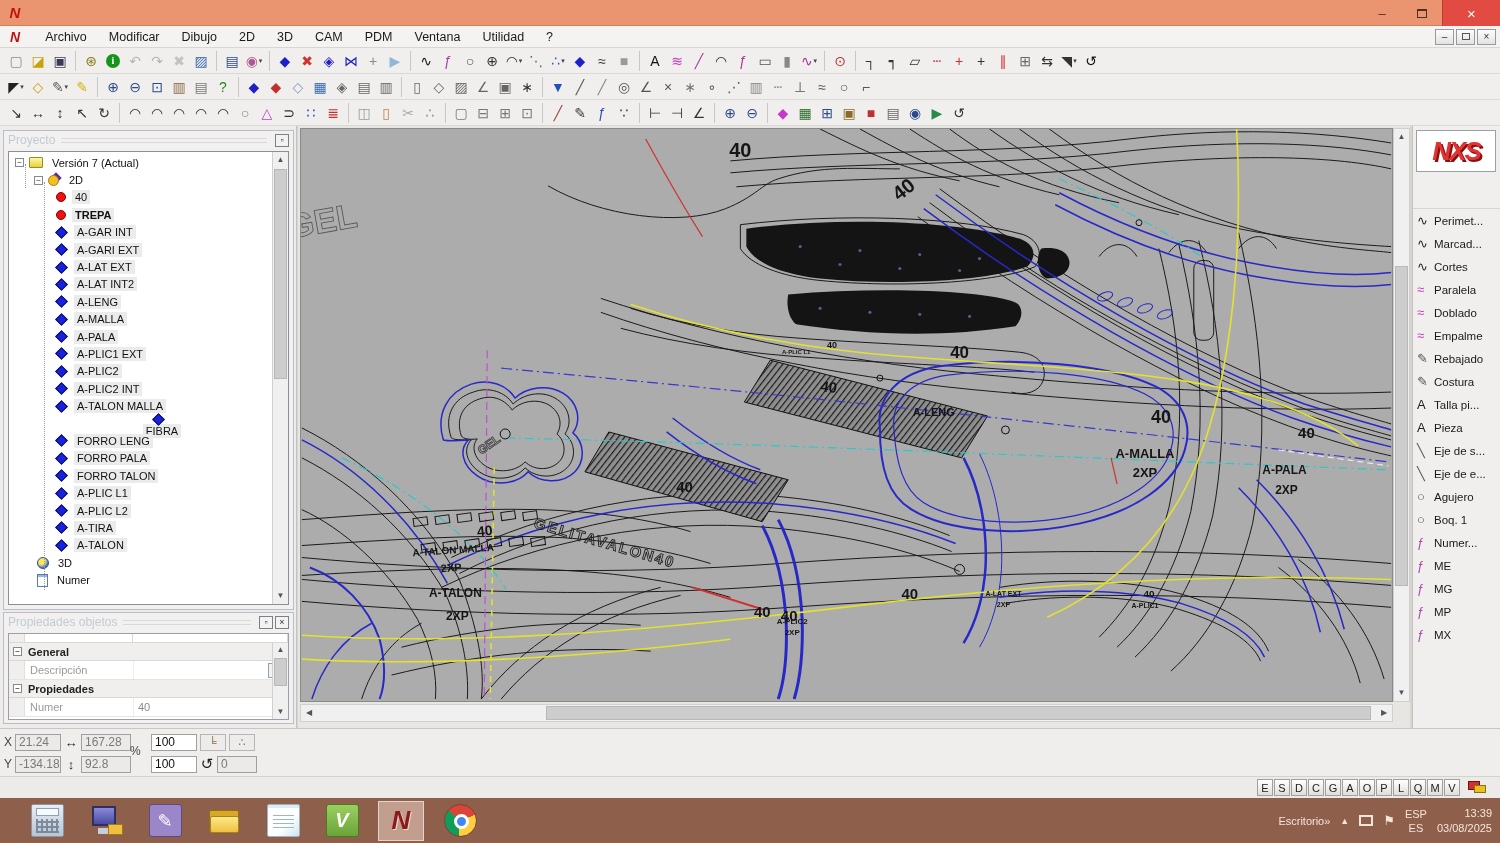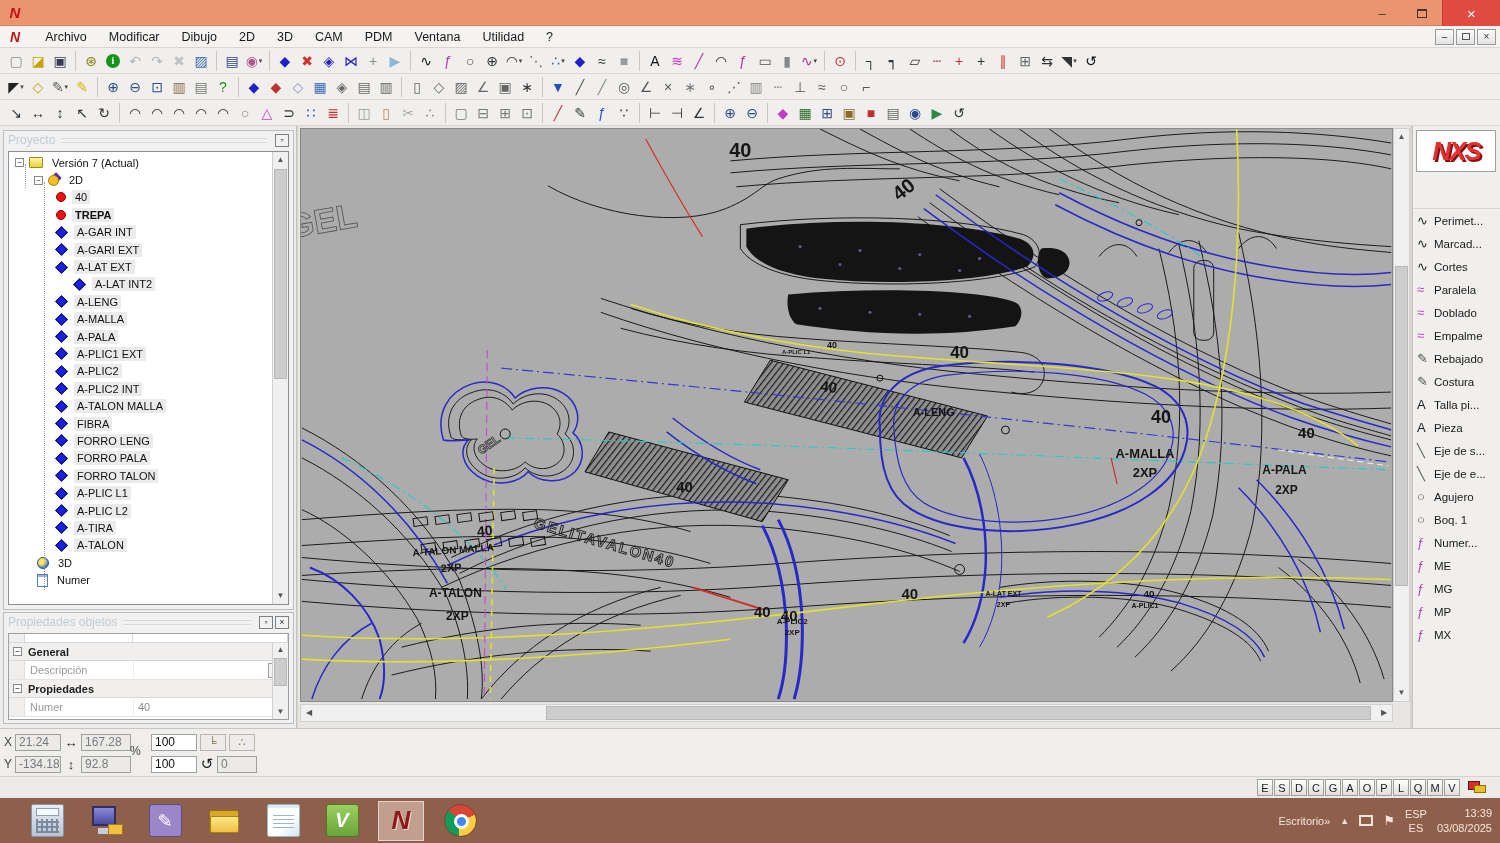--- a/index.html
+++ b/index.html
@@ -637,21 +637,21 @@
             <div class="trow" style="padding-left: 44px;">
               <span style="width: 3px;"></span>
               <span class="tico ic-diamond"></span>
               <span class="tlabel sel">A-GARI EXT</span>
             </div>
             <div class="trow" style="padding-left: 44px;">
               <span style="width: 3px;"></span>
               <span class="tico ic-diamond"></span>
               <span class="tlabel sel">A-LAT EXT</span>
             </div>
-            <div class="trow" style="padding-left: 44px; margin-left: 18px;">
+            <div class="trow" style="padding-left: 44px;">
               <span style="width: 3px;"></span>
               <span class="tico ic-diamond"></span>
               <span class="tlabel sel">A-LAT INT2</span>
             </div>
             <div class="trow" style="padding-left: 44px;">
               <span style="width: 3px;"></span>
               <span class="tico ic-diamond"></span>
               <span class="tlabel sel">A-LENG</span>
             </div>
             <div class="trow" style="padding-left: 44px;">
@@ -677,21 +677,21 @@
             <div class="trow" style="padding-left: 44px;">
               <span style="width: 3px;"></span>
               <span class="tico ic-diamond"></span>
               <span class="tlabel sel">A-PLIC2 INT</span>
             </div>
             <div class="trow" style="padding-left: 44px;">
               <span style="width: 3px;"></span>
               <span class="tico ic-diamond"></span>
               <span class="tlabel sel">A-TALON MALLA</span>
             </div>
-            <div class="trow" style="padding-left: 44px;">
+            <div class="trow" style="padding-left: 44px; flex-direction: column;">
               <span style="width: 3px;"></span>
               <span class="tico ic-diamond"></span>
               <span class="tlabel sel">FIBRA</span>
             </div>
             <div class="trow" style="padding-left: 44px;">
               <span style="width: 3px;"></span>
               <span class="tico ic-diamond"></span>
               <span class="tlabel sel">FORRO LENG</span>
             </div>
             <div class="trow" style="padding-left: 44px;">

